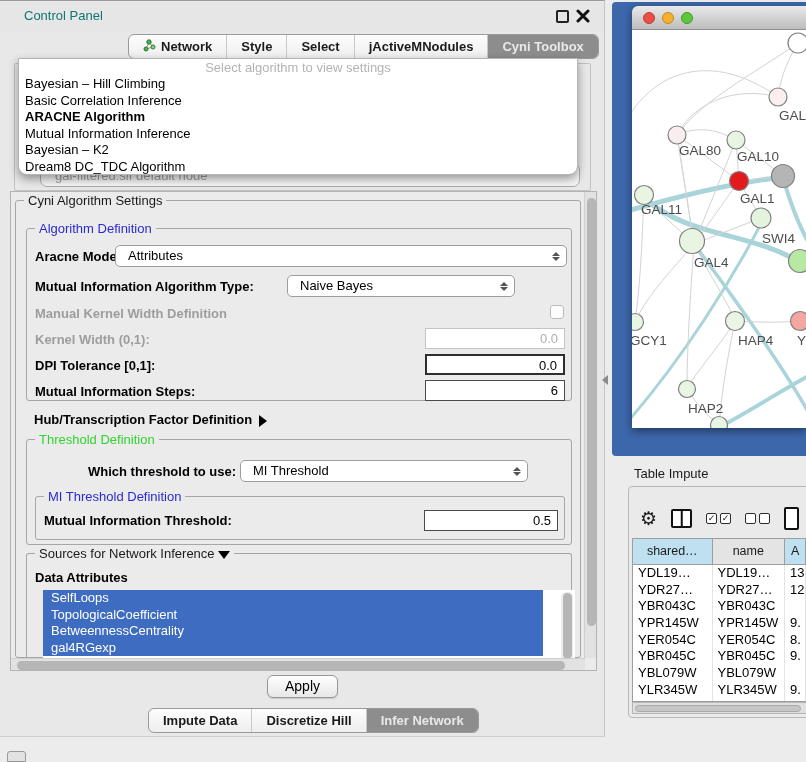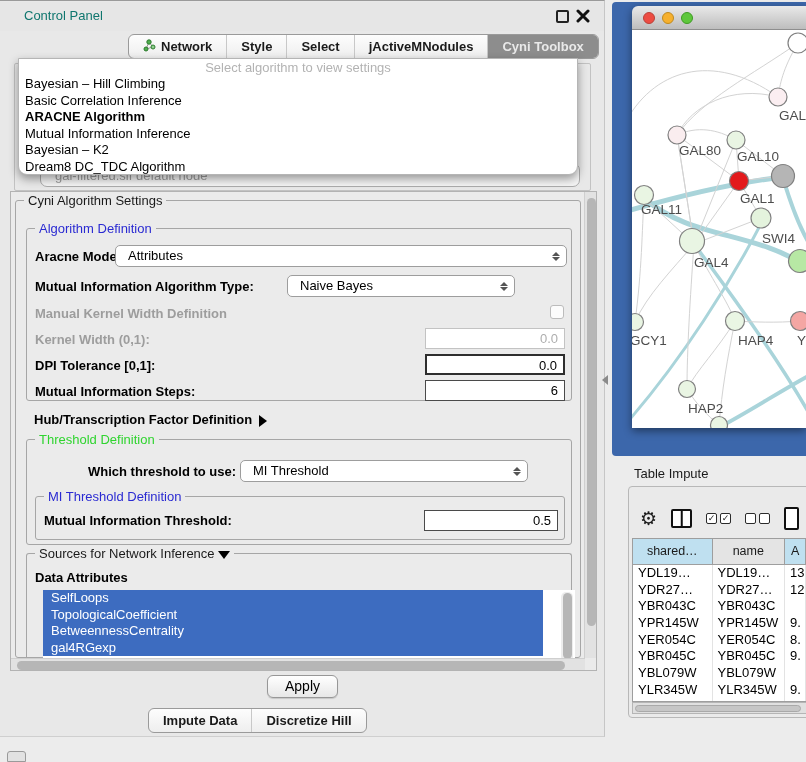--- a/index.html
+++ b/index.html
@@ -245,20 +245,23 @@
 
   <div class="abs apply-btn">Apply</div>
 
   <div class="abs" style="left:148px; top:707px;">
     <div class="tabbar">
       <div class="tab">
           <span>Impute Data</span>
         </div>
       <div class="tab">
           <span>Discretize Hill</span>
+        </div>
+      <div class="tab sel">
+          <span>Infer Network</span>
         </div>
     </div>
   </div>
 </div>
 
 <div class="abs desktop"></div>
 <div class="abs split-arrow"></div>
 
 <div class="abs net-window">
   <div class="abs net-titlebar">

